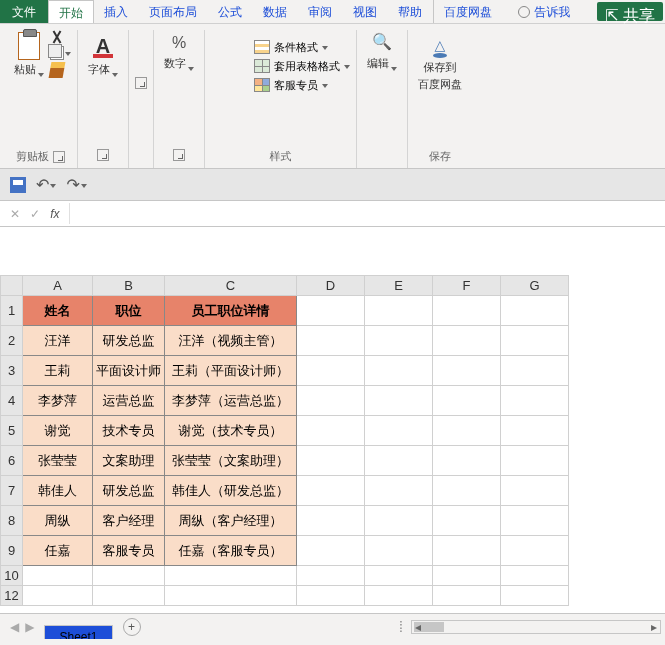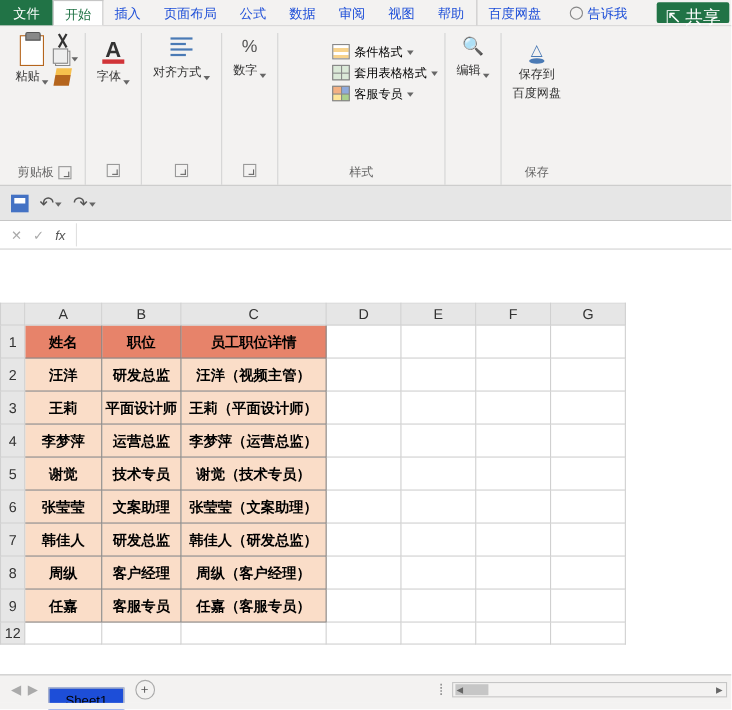--- a/index.html
+++ b/index.html
@@ -73,21 +73,21 @@
 
     
     .sheet { flex:1; overflow:auto; position:relative; }
     table.grid { border-collapse: collapse; table-layout: fixed; }
     .grid th, .grid td { border: 1px solid #d0d0d0; background:#fff; height: 20px; font-size: 13px; text-align:center; }
     .grid thead th { background:#e6e6e6; color:#333; font-weight:normal; height:20px; }
     .grid thead th.corner { background:#e6e6e6; width:22px; }
     .grid tbody th { background:#e6e6e6; color:#333; width:22px; font-weight:normal; text-align:center; }
     .grid td { height: 30px; }
     .hdr-cell { background:#e7836a !important; color:#000; font-weight:bold; border:1px solid #888 !important; }
-    .data-cell { background:#faddc8 !important; border:1px solid #888 !important;font-weight:bold; }
+    .data-cell { background:#faddc8 !important; border:1px solid #888 !important; }
     .grid tbody tr:nth-child(n+10) td { height: 20px; }
 
     
     .tabs { height: 26px; background:#f3f2f1; border-top:1px solid #c6c6c6; display:flex; align-items:center; }
     .tab-arrows { display:flex; gap:6px; padding:0 10px; color:#aaa; }
     .sheet-tab { background:#1d4ed8; padding:4px 14px; border:1px solid #c6c6c6; border-bottom:none; font-size:12px;margin-top:20px; }
     .new-sheet { width:18px; height:18px; border:1px solid #aaa; border-radius:50%; display:flex; align-items:center; justify-content:center; margin-left:10px; color:#555; }
     .tabs-spacer { flex:1; }
     .mini-dots { color:#888; padding:0 8px; font-size:14px; }
     .hscroll { width:250px; height:14px; background:#f3f2f1; border:1px solid #c6c6c6; display:flex; align-items:center; margin-right:4px; position:relative; }
@@ -152,34 +152,20 @@
             <span class="dd"></span>
           </span>
       </div>
     </div>
     <div class="ribbon-group-label">
         <span class="ribbon-launcher"></span>
       </div>
   </div>
 
   <div class="ribbon-group">
-    <div class="ribbon-group-body">
-      <div class="big-btn">
-        <span class="icon i-align">
-            <span></span>
-            <span></span>
-            <span></span>
-            <span></span>
-          </span>
-        <span class="btn-label">
-            <span>对齐方式</span>
-            <span class="dd"></span>
-          </span>
-      </div>
-    </div>
     <div class="ribbon-group-label">
         <span class="ribbon-launcher"></span>
       </div>
   </div>
 
   <div class="ribbon-group">
     <div class="ribbon-group-body">
       <div class="big-btn">
         <span class="icon i-number">%</span>
         <span class="btn-label">
@@ -380,20 +366,30 @@
           <th>9</th>
           <td class="data-cell">任嘉</td>
           <td class="data-cell">客服专员</td>
           <td class="data-cell">任嘉（客服专员）</td>
           <td></td>
           <td></td>
           <td></td>
           <td></td>
         </tr>
         <tr>
+          <th>10</th>
+          <td></td>
+          <td></td>
+          <td></td>
+          <td></td>
+          <td></td>
+          <td></td>
+          <td></td>
+        </tr>
+        <tr>
           <th>12</th>
           <td></td>
           <td></td>
           <td></td>
           <td></td>
           <td></td>
           <td></td>
           <td></td>
         </tr>
       </tbody>

